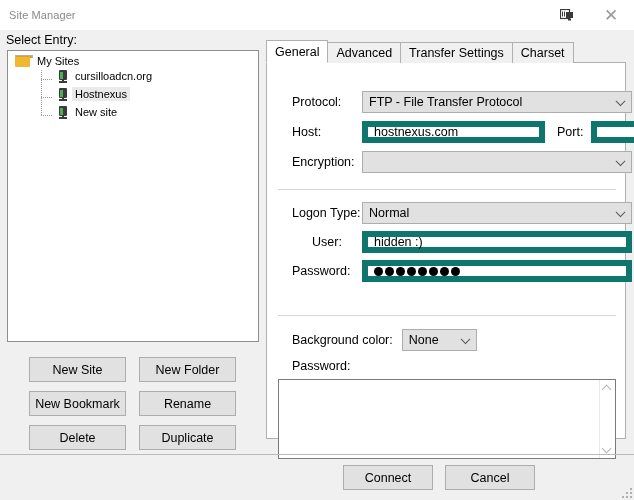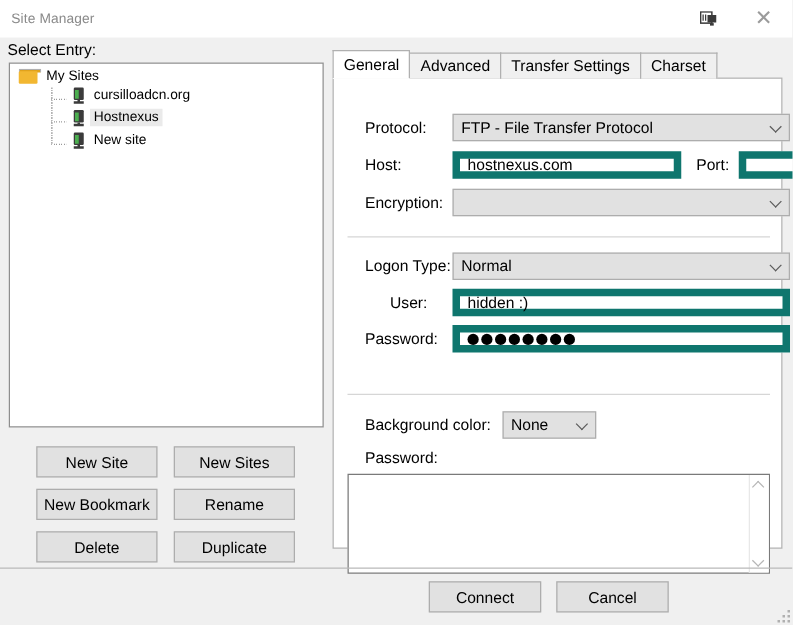--- a/index.html
+++ b/index.html
@@ -419,21 +419,21 @@
         <span class="led"></span>
         <span class="stand"></span>
         <span class="base"></span>
     </span>
     <span class="tree-label">New site</span>
   </div>
 </div>
 
 <div class="left-buttons">
   <button class="btn">New Site</button>
-  <button class="btn">New Sites</button>
+  <button class="btn">New Folder</button>
   <button class="btn">New Bookmark</button>
   <button class="btn">Rename</button>
   <button class="btn">Delete</button>
   <button class="btn">Duplicate</button>
 </div>
 
 <div class="right-panel">
   <div class="tabs">
     <div class="tab active">General</div>
     <div class="tab">Advanced</div>

